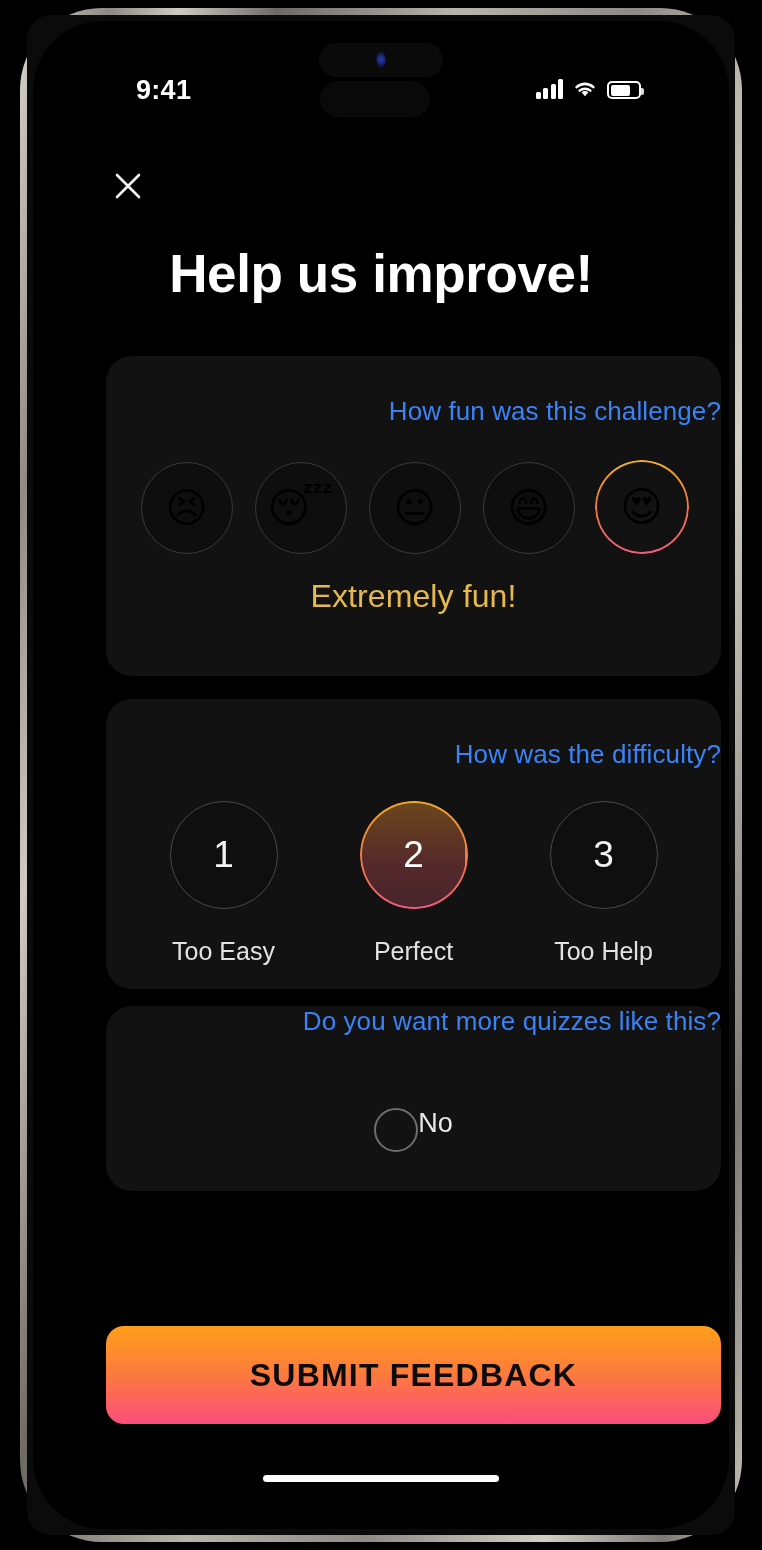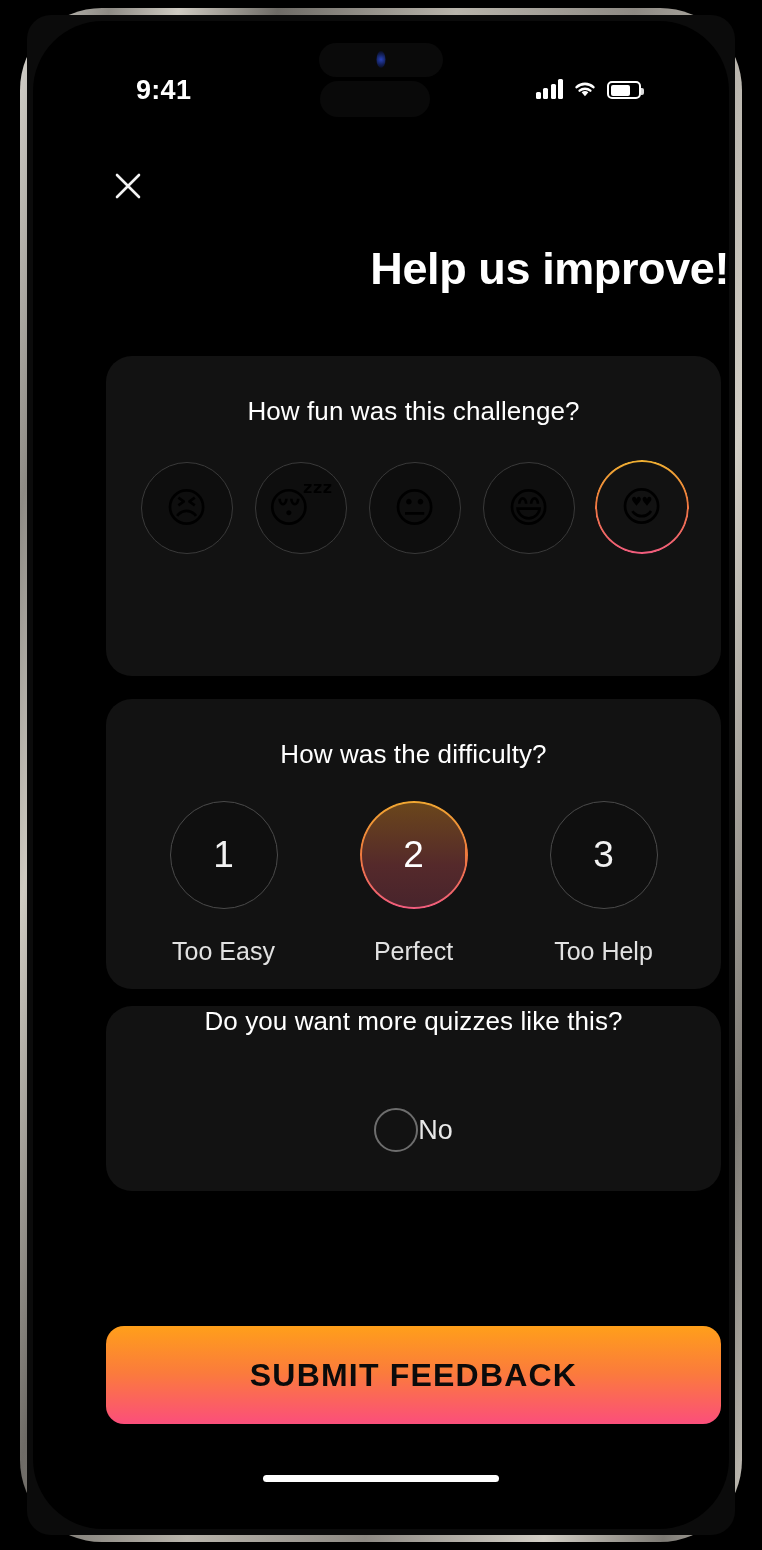--- a/index.html
+++ b/index.html
@@ -68,30 +68,30 @@
   .batt-fill{height:11px;background:#fff;border-radius:2px;}
 
   
   .close-btn{
     position:absolute;left:72px;top:142px;width:46px;height:46px;
     display:flex;align-items:center;justify-content:center;cursor:pointer;
   }
   .close-btn svg{display:block;}
 
   .page-title{
-    position:absolute;left:0;top:222px;width:100%;text-align:right;
-    color:#fff;font-size:45px;font-weight:800;letter-spacing:-.4px;
+    position:absolute;left:0;top:222px;width:100%;text-align:center;
+    color:#fff;font-size:53px;font-weight:800;letter-spacing:-.4px;
   }
 
   .card{
     position:absolute;left:73px;width:615px;
     background:#121212;border-radius:26px;
   }
   .card-q{
-    text-align:center;color:#ffffff;font-size:26px;font-weight:400;
+    text-align:right;color:#3b82f6;font-size:26px;font-weight:400;
     letter-spacing:.1px;
   }
 
   
   #card-fun{top:335px;height:320px;}
   #card-fun .card-q{padding-top:40px;}
   .emoji-row{
     position:absolute;left:0;top:106px;width:100%;
     display:flex;justify-content:center;gap:22px;
   }
@@ -153,21 +153,21 @@
   .diff-circle.selected span{position:relative;z-index:2;color:#fff;}
   .diff-label{margin-top:28px;color:#e2e2e2;font-size:25px;}
 
   
   #card-more{top:985px;height:185px;}
   #card-more .card-q{}
   .radio-row{
     position:absolute;left:0;top:102px;width:100%;
     display:flex;justify-content:center;gap:110px;
   }
-  .radio-opt{display:flex;align-items:center;cursor:pointer;}
+  .radio-opt{display:flex;cursor:pointer;}
   .radio-dot{
     width:44px;height:44px;border-radius:50%;border:2px solid #6d6d6d;
     box-sizing:border-box;position:relative;background:transparent;
   }
   .radio-dot.selected{border:none;}
   .radio-dot.selected::before{
     content:"";position:absolute;inset:0;border-radius:50%;padding:2.2px;
     background:linear-gradient(180deg,#f0a832 0%,#ef7a3e 50%,#f15c7e 100%);
     -webkit-mask:linear-gradient(#000 0 0) content-box,linear-gradient(#000 0 0);
     -webkit-mask-composite:xor;mask-composite:exclude;
@@ -250,20 +250,21 @@
           <div class="emoji-opt">
             <span>😐</span>
           </div>
           <div class="emoji-opt">
             <span>😄</span>
           </div>
           <div class="emoji-opt selected">
             <span>😍</span>
           </div>
         </div>
+        <div class="fun-label">Extremely fun!</div>
       </div>
 
       <div class="card" id="card-diff">
         <div class="card-q">How was the difficulty?</div>
         <div class="diff-row">
           <div class="diff-col">
             <div class="diff-circle">
               <span>1</span>
             </div>
             <div class="diff-label">Too Easy</div>

